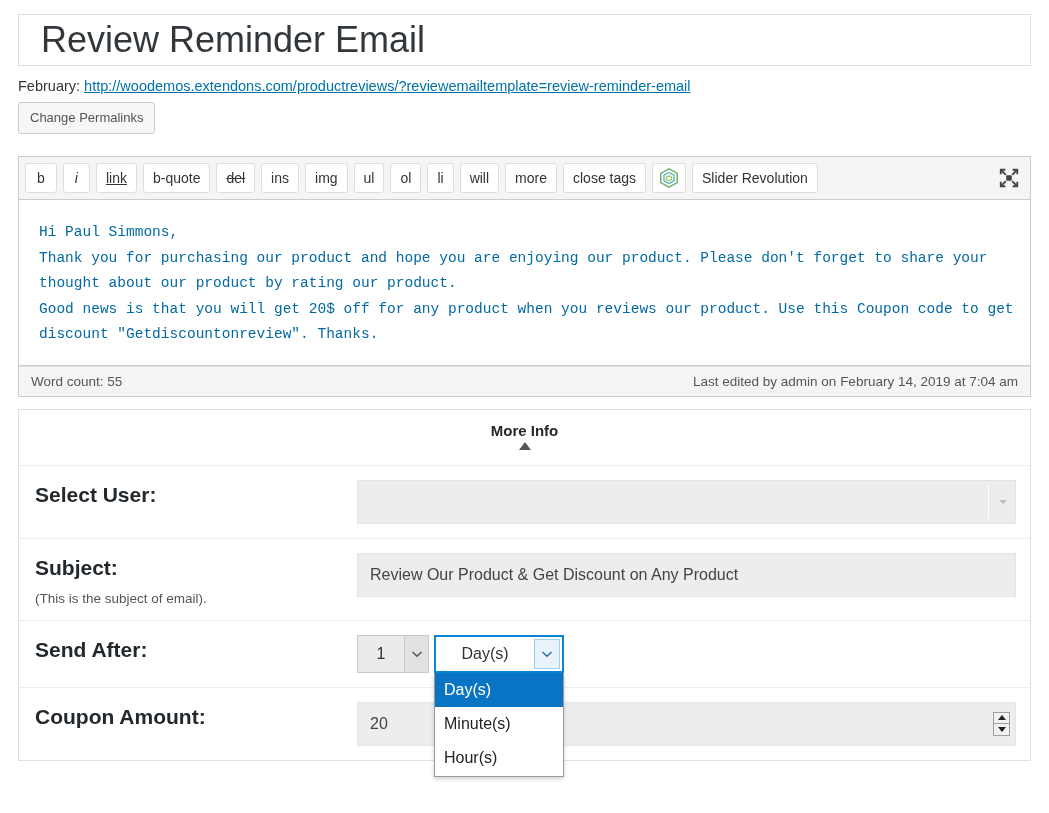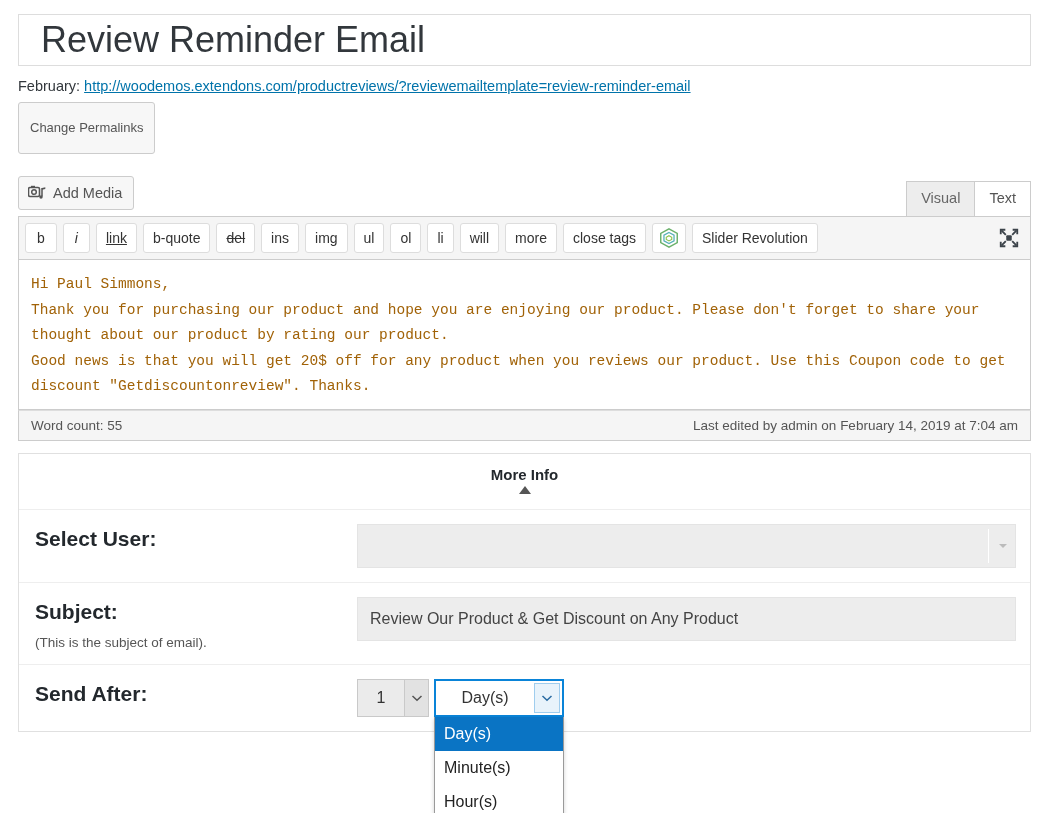--- a/index.html
+++ b/index.html
@@ -28,21 +28,21 @@
     margin: 12px 18px 0 18px;
     font-size: 14.5px; color: #32373c;
   }
   .permalink-label { color: #32373c; }
   .permalink-link {
     color: #0073aa; text-decoration: underline; cursor: pointer;
     word-break: break-all;
   }
   .btn-permalink {
     display: inline-block; margin-top: 8px;
-    padding: 15px 11px;
+    padding: 5px 11px;
     font-size: 13px; color: #555;
     background: #f7f7f7; border: 1px solid #ccc; border-radius: 3px;
     cursor: pointer; font-family: "Liberation Sans", sans-serif;
     line-height: 1.5;
   }
 
   
   .editor-wrap { margin: 22px 18px 0 18px; position: relative; }
 
   .media-bar { position: relative; height: 40px; }
@@ -87,22 +87,22 @@
   .spacer { flex: 1 1 auto; }
   .fullscreen-btn { padding: 2px 4px; cursor: pointer; display: flex; }
 
   .editor-body {
     border: 1px solid #ccc; border-top: none; background: #fff;
     padding: 12px 12px 10px 12px;
     min-height: 150px;
   }
   .editor-text {
     font-family: "Liberation Mono", monospace;
-    font-size: 14.5px; color: #a16207; line-height: 1.75;
-    white-space: pre-wrap; margin: 0; border: none; outline: none;
+    font-size: 14.5px; color: #0369a1; line-height: 1.75;
+    white-space: pre-wrap; margin: 8px; border: none; outline: none;
     width: 100%; resize: none; background: transparent;
   }
 
   .statusbar {
     border: 1px solid #ccc; border-top: 1px solid #ddd;
     background: #f5f5f5; display: flex; justify-content: space-between;
     padding: 7px 12px; font-size: 13.5px; color: #555;
   }
 
   
@@ -235,40 +235,20 @@
   <div class="permalink-row">
     <span class="permalink-label">February:</span>
     <a class="permalink-link">http://woodemos.extendons.com/productreviews/?reviewemailtemplate=review-reminder-email</a>
     <div>
       <span class="btn-permalink">Change Permalinks</span>
     </div>
   </div>
 
   <div class="editor-wrap">
 
-    <div class="media-bar">
-      <span class="btn-add-media">
-        <span class="icon-media">
-          <svg width="18" height="16" viewBox="0 0 18 16">
-            <rect x="0.5" y="2.5" width="11" height="9" rx="1.5" fill="none" stroke="#555" stroke-width="1.6"></rect>
-            <circle cx="6" cy="7" r="2.3" fill="none" stroke="#555" stroke-width="1.5"></circle>
-            <rect x="3" y="0.8" width="4" height="1.8" fill="#555"></rect>
-            <path d="M14 3 L14 11.5" stroke="#555" stroke-width="1.5" fill="none"></path>
-            <path d="M14 3 L17.3 2.2 L17.3 4 L14 4.8 Z" fill="#555"></path>
-            <circle cx="13" cy="12" r="1.7" fill="#555"></circle>
-          </svg>
-        </span>
-        <span>Add Media</span>
-      </span>
-
-      <div class="tabs">
-        <span class="tab">Visual</span>
-        <span class="tab active">Text</span>
-      </div>
-    </div>
 
     <div class="toolbar">
       <span class="tbtn b">b</span>
       <span class="tbtn i">i</span>
       <span class="tbtn link">link</span>
       <span class="tbtn">b-quote</span>
       <span class="tbtn del">del</span>
       <span class="tbtn">ins</span>
       <span class="tbtn">img</span>
       <span class="tbtn">ul</span>
@@ -372,15 +352,33 @@
               <div class="dropdown-item selected">Day(s)</div>
               <div class="dropdown-item">Minute(s)</div>
               <div class="dropdown-item">Hour(s)</div>
             </div>
           </div>
 
         </div>
       </div>
     </div>
 
+    <div class="field-row">
+      <div class="field-label-col">
+        <div class="field-label">Coupon Amount:</div>
+      </div>
+      <div class="field-control-col">
+        <div class="spinner-wrap">
+          <input class="spinner-input" readonly="" value="20" style="">
+          <span class="spinner-btns">
+            <span class="spin-up">
+              <span class="tri-up"></span>
+            </span>
+            <span class="spin-dn">
+              <span class="tri-dn"></span>
+            </span>
+          </span>
+        </div>
+      </div>
+    </div>
 
   </div>
 </div>
 
 </body></html>

